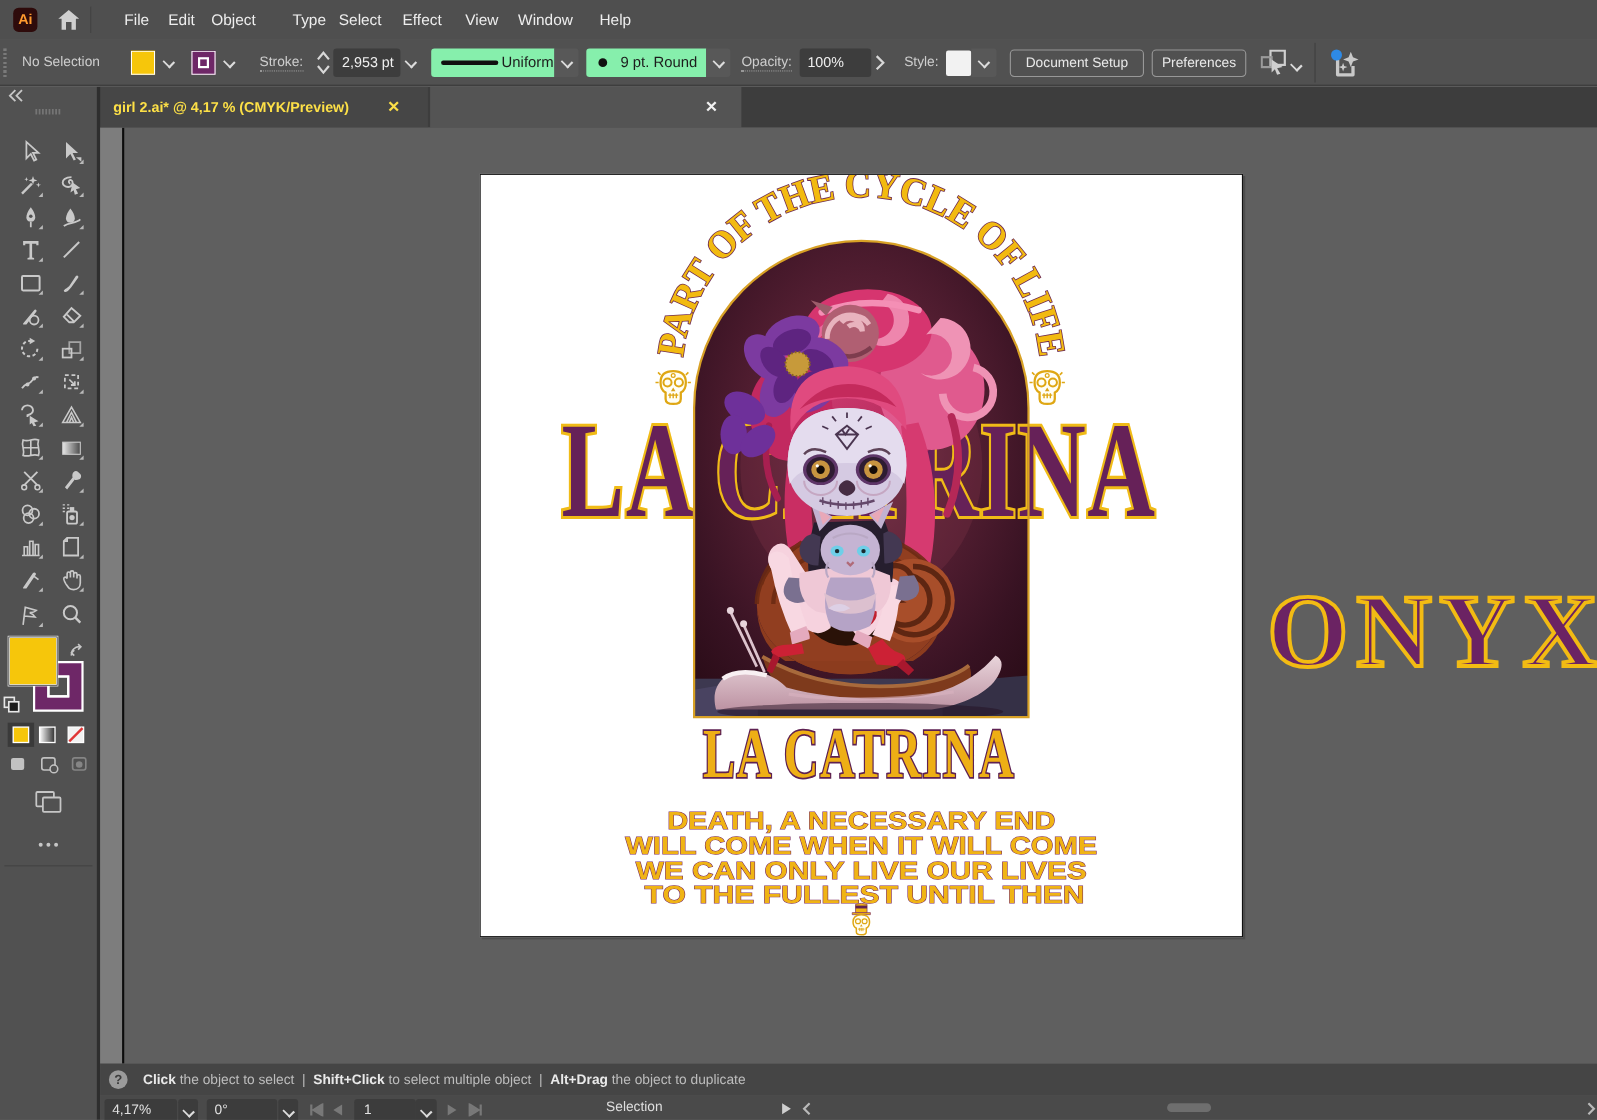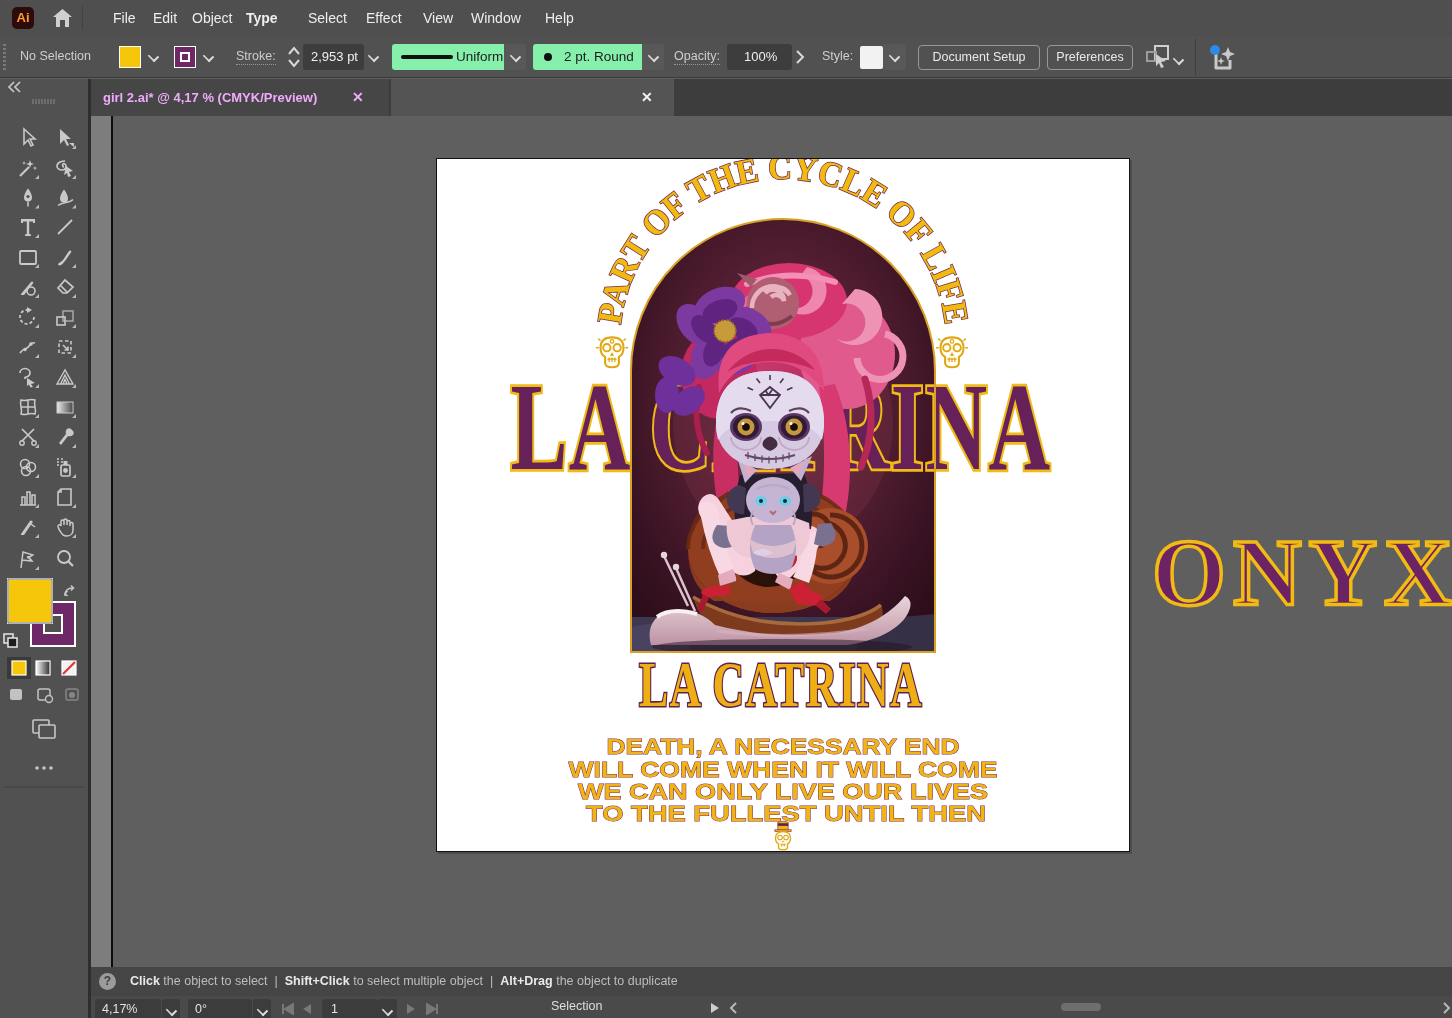--- a/index.html
+++ b/index.html
@@ -53,21 +53,21 @@
 
   <div id="menubar">
     <div id="ailogo">Ai</div>
     <svg id="homeic" width="21" height="20" viewBox="0 0 21 20">
         <path d="M10.5 1 L20 9 L17 9 L17 19 L13 19 L13 12 L8 12 L8 19 L4 19 L4 9 L1 9 Z" fill="#cfcfcf"></path>
       </svg>
     <div class="menusep" style="left:82px;"></div>
     <div class="mitem" style="left:113px;">File</div>
     <div class="mitem" style="left:153px;text-align:center;">Edit</div>
     <div class="mitem" style="left:192px;">Object</div>
-    <div class="mitem" style="left:246px;font-weight:bold;">Type</div>
+    <div class="mitem" style="left:266px;">Type</div>
     <div class="mitem" style="left:308px;">Select</div>
     <div class="mitem" style="left:366px;">Effect</div>
     <div class="mitem" style="left:423px;">View</div>
     <div class="mitem" style="left:471px;">Window</div>
     <div class="mitem" style="left:545px;">Help</div>
   </div>
 
   <div id="controlbar">
     <div style="position:absolute;left:3px;top:8px;width:3px;height:26px;background-image:repeating-linear-gradient(#7a7a7a 0 2px, transparent 2px 4px);"></div>
     <div class="clabel" style="left:20px;">No Selection</div>
@@ -99,28 +99,28 @@
     <div class="whitefield" style="left:392px;width:112px;">
       <div class="abs" style="left:9px;top:11px;width:52px;height:4px;background:#101010;border-radius:2px;"></div>
       <span style="position:absolute;left:64px;">Uniform</span>
     </div>
     <div class="chevbtn" style="left:504px;width:22px;">
         <div class="chev" style="left:7px;top:8px;"></div>
       </div>
 
     <div class="whitefield" style="left:533px;width:109px;">
       <div class="abs" style="left:11px;top:9px;width:8px;height:8px;background:#101010;border-radius:50%;"></div>
-      <span style="position:absolute;left:31px;">2 pt. Round</span>
+      <span style="position:absolute;left:31px;">9 pt. Round</span>
     </div>
     <div class="chevbtn" style="left:642px;width:22px;">
         <div class="chev" style="left:7px;top:8px;"></div>
       </div>
 
     <div class="clabel dotted" style="left:674px;">Opacity:</div>
-    <div class="darkfield" style="left:727px;width:65px;padding-left:17px;">100%</div>
+    <div class="darkfield" style="left:727px;width:65px;padding-left:7px;">100%</div>
     <svg class="abs" style="left:794px;top:13px;" width="12" height="16" viewBox="0 0 12 16">
         <path d="M3 2 L9 8 L3 14" fill="none" stroke="#d8d8d8" stroke-width="2"></path>
       </svg>
 
     <div class="clabel" style="left:822px;">Style:</div>
     <div class="abs" style="left:860px;top:10px;width:23px;height:23px;background:#f2f2f2;border-radius:2px;"></div>
     <div class="chevbtn" style="left:883px;width:23px;">
         <div class="chev" style="left:7px;top:8px;"></div>
       </div>
 
@@ -138,21 +138,21 @@
 
     <svg class="abs" style="left:1209px;top:8px;" width="28" height="28" viewBox="0 0 28 28">
       <path d="M7 10 L7 24 L21 24 L21 16" fill="none" stroke="#c9c9c9" stroke-width="3" stroke-linejoin="round"></path>
       <path d="M19 3 L21 8 L26 10 L21 12 L19 17 L17 12 L12 10 L17 8 Z" fill="#c9c9c9"></path>
       <path d="M12 13 L13 16 L16 17 L13 18 L12 21 L11 18 L8 17 L11 16 Z" fill="#c9c9c9"></path>
       <circle cx="6" cy="6" r="5" fill="#2e8ae6"></circle>
     </svg>
   </div>
 
   <div id="tabbar">
-    <div class="tab" style="left:0;width:298px;background:#464646;color:#f0abfc;">
+    <div class="tab" style="left:0;width:298px;background:#464646;color:#fde047;">
       <span style="position:absolute;left:12px;">girl 2.ai* @ 4,17 % (CMYK/Preview)</span>
       <span style="position:absolute;left:261px;font-size:14px;">✕</span>
     </div>
     <div class="tab" style="left:300px;width:283px;background:#545454;color:#f2f2f2;">
       <span style="position:absolute;left:250px;font-size:14px;">✕</span>
     </div>
   </div>
 
   <div id="toolbar">
   <svg width="88" height="939" viewBox="0 0 88 939">

